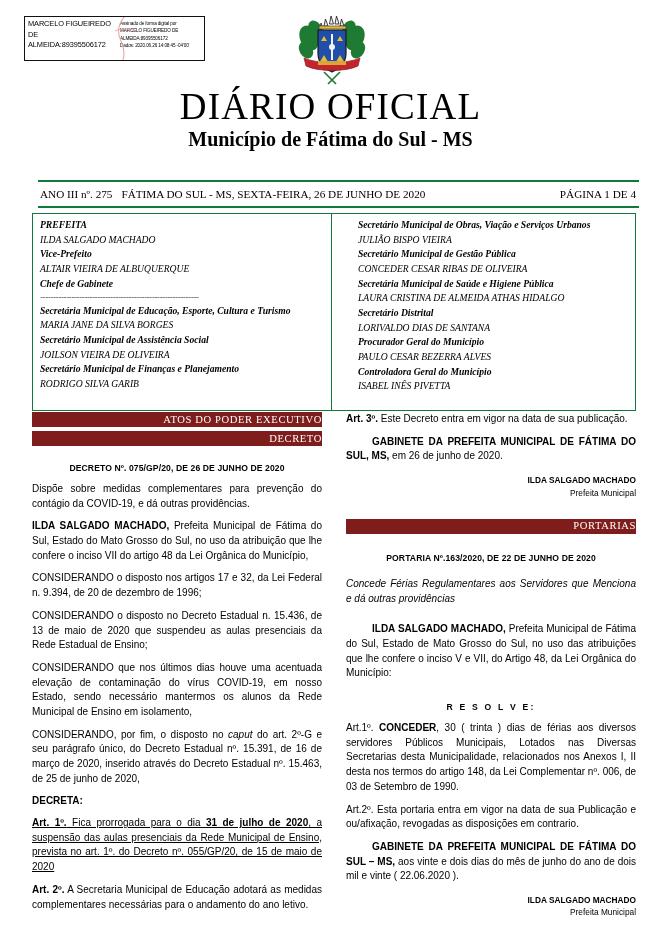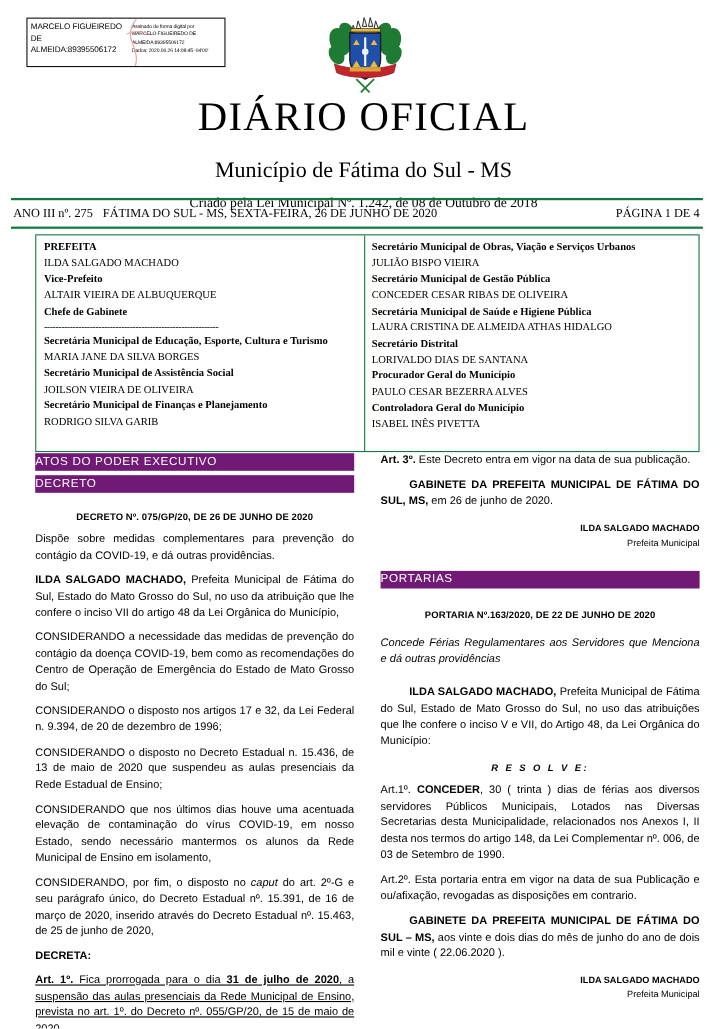--- a/index.html
+++ b/index.html
@@ -88,34 +88,34 @@
     font-size: 37px;
     line-height: 1.0;
     letter-spacing: 1.2px;
     font-weight: 400;
     color: #000;
   }
   .masthead-sub {
     font-family: "Liberation Serif", serif;
     font-size: 20px;
     line-height: 1.25;
-    margin-top: 18px;
-    font-weight: 400;
+    margin-top: 2px;
+    font-weight: 700;
   }
   .masthead-law {
     font-family: "Liberation Serif", serif;
     font-size: 12.4px;
     margin-top: 9px;
     font-weight: 400;
   }
 
   
   .issue-bar {
     position: absolute;
-    left: 10px;
+    left: 38px;
     right: 22px;
     top: 180px;
     height: 24px;
     border-top: 2.2px solid #0f7a3d;
     border-bottom: 2.2px solid #0f7a3d;
     display: flex;
     align-items: center;
     justify-content: space-between;
     font-family: "Liberation Serif", serif;
     font-size: 11.2px;
@@ -133,23 +133,24 @@
     border: 1.6px solid #0f7a3d;
     box-sizing: border-box;
     display: flex;
   }
   .off-col {
     box-sizing: border-box;
     padding: 4px 6px 0 7px;
     font-family: "Liberation Serif", serif;
     font-size: 9.6px;
     line-height: 1.53;
+    font-style: italic;
   }
   .off-col.left  { width: 49.5%; }
-  .off-col.right { width: 50.5%; border-left: 1px solid #0f7a3d; padding-left: 6px; }
+  .off-col.right { width: 50.5%; border-left: 1px solid #0f7a3d; padding-left: 26px; }
   .off-role { font-weight: bold; }
   .off-name { font-weight: normal; }
   .off-sep {
     font-family: "Liberation Sans", sans-serif;
     font-size: 9px;
     letter-spacing: -0.4px;
     line-height: 1.35;
     white-space: nowrap;
     overflow: hidden;
   }
@@ -165,24 +166,24 @@
     gap: 14px;
   }
   .col {
     width: 50%;
     box-sizing: border-box;
   }
   .col.left  { padding-right: 5px; }
   .col.right { padding-left: 5px; }
 
   .greenbar {
-    background: #701a75;
+    background: #7f1d1d;
     color: #ffffff;
-    text-align: left;
-    font-family: Liberation Sans, sans-serif;
+    text-align: right;
+    font-family: Liberation Serif, serif;
     font-size: 10.6px;
     letter-spacing: 0.6px;
     padding: 1.5px 0 2.5px;
     margin-bottom: 4px;
   }
   .greenbar.second { margin-top: 2px; }
 
   .doc-title {
     text-align: center;
     font-weight: bold;
@@ -202,22 +203,21 @@
   p.body.tight { margin-bottom: 7px; }
   .b { font-weight: bold; }
   .i { font-style: italic; }
   .u-para { text-decoration: underline; }
 
   .centered-bold {
     text-align: center;
     font-weight: bold;
     font-size: 8.6px;
     letter-spacing: 2.2px;
-    margin: 11px 0 9px;
-    font-style: italic;
+    margin: 21px 0 9px;
   }
   .right-sign {
     text-align: right;
     font-size: 8.3px;
     line-height: 1.5;
     margin-top: 10px;
   }
   .right-sign .nm { font-weight: bold; }
   .gab { text-indent: 26px; }
   .spacer-20 { height: 20px; }
@@ -281,21 +281,20 @@
 
     <g stroke="#1f7a33" stroke-width="1.6" fill="none">
       <path d="M28 58 L40 70"></path>
       <path d="M44 58 L32 70"></path>
     </g>
   </svg>
 
   <div class="masthead">
     <div class="masthead-title">DIÁRIO OFICIAL</div>
     <div class="masthead-sub">Município de Fátima do Sul - MS</div>
-    <div class="masthead-law">Criado pela Lei Municipal Nº. 1.242, de 08 de Outubro de 2018</div>
   </div>
 
   <div class="issue-bar">
     <div class="issue-left">
       <span>ANO III nº. 275</span>
       <span>FÁTIMA DO SUL - MS, SEXTA-FEIRA,  26 DE JUNHO DE 2020</span>
     </div>
     <div class="issue-right">PÁGINA 1 DE 4</div>
   </div>
 
@@ -338,21 +337,20 @@
       <div class="greenbar second">DECRETO</div>
 
       <div class="doc-title">DECRETO Nº. 075/GP/20, DE 26 DE JUNHO DE 2020</div>
 
       <p class="body">Dispõe sobre medidas complementares para prevenção do contágio da COVID-19, e dá outras providências.</p>
 
       <p class="body">
         <span class="b">ILDA SALGADO MACHADO,</span><span> Prefeita Municipal de Fátima do Sul, Estado do Mato Grosso do Sul, no uso da atribuição que lhe confere o inciso VII do artigo 48 da Lei Orgânica do Município,</span>
       </p>
 
-      <p class="body">CONSIDERANDO a necessidade das medidas de prevenção do contágio da doença COVID-19, bem como as recomendações do Centro de Operação de Emergência do Estado de Mato Grosso do Sul;</p>
       <p class="body">CONSIDERANDO o disposto nos artigos 17 e 32, da Lei Federal n. 9.394, de 20 de dezembro de 1996;</p>
       <p class="body">CONSIDERANDO o disposto no Decreto Estadual n. 15.436, de 13 de maio de 2020 que suspendeu as aulas presenciais da Rede Estadual de Ensino;</p>
       <p class="body">CONSIDERANDO que nos últimos dias houve uma acentuada elevação de contaminação do vírus COVID-19, em nosso Estado, sendo necessário mantermos os alunos da Rede Municipal de Ensino em isolamento,</p>
 
       <p class="body">
         <span>CONSIDERANDO, por fim, o disposto no </span><span class="i">caput</span><span> do art. 2º-G e seu parágrafo único, do Decreto Estadual nº. 15.391, de 16 de março de 2020, inserido através do Decreto Estadual nº. 15.463, de 25 de junho de 2020,</span>
       </p>
 
       <p class="body tight">
         <span class="b">DECRETA:</span>

